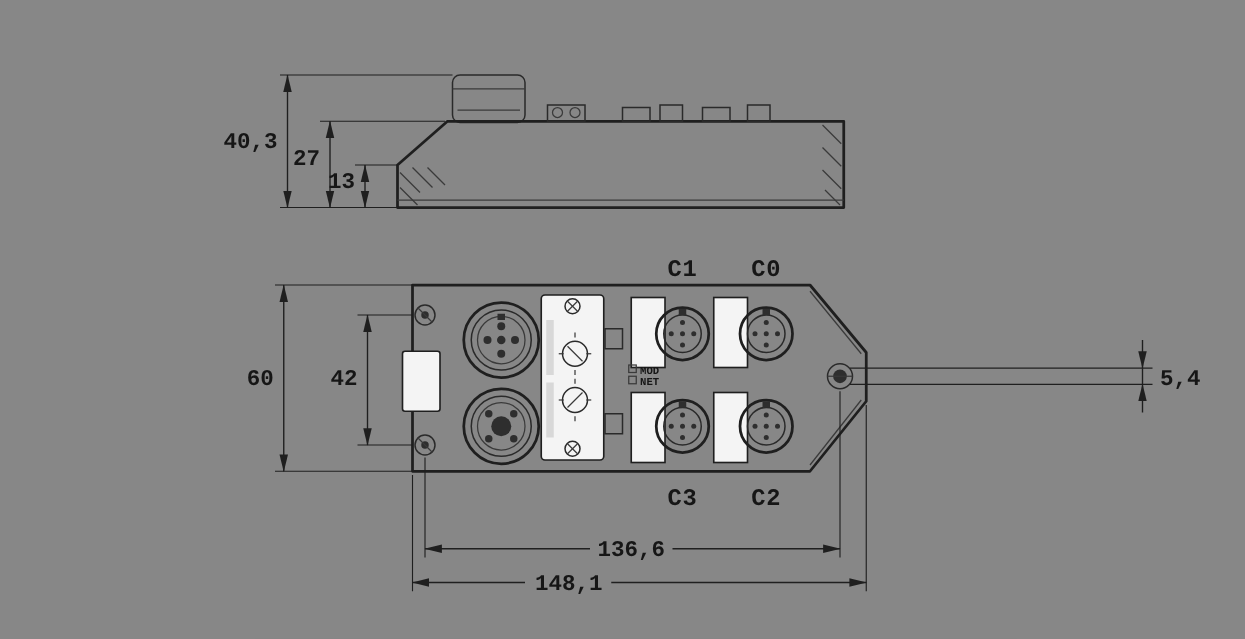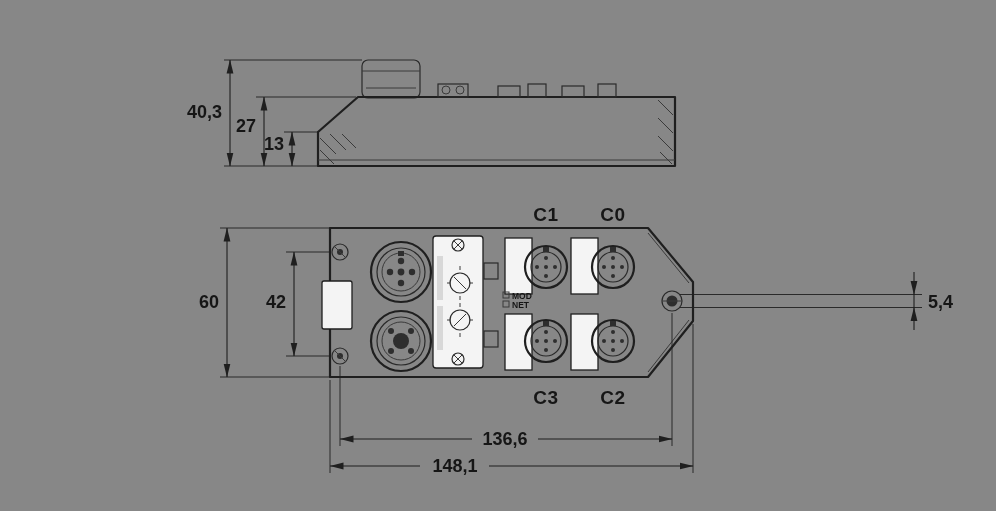--- a/index.html
+++ b/index.html
@@ -1,17 +1,17 @@
 <!DOCTYPE html>
 <html><head>
 <meta charset="utf-8">
 <style>
   html,body{margin:0;padding:0;background:#878787;}
   .canvas{position:relative;width:996px;height:511px;background:#878787;overflow:hidden;
-          font-family:Liberation Sans, sans-serif;}
+          font-family:Liberation Mono, monospace;}
   svg{position:absolute;left:0;top:0;}
   text{fill:#161616;}
   .dim{font-size:18px;font-weight:600;}
   .port{font-size:19px;font-weight:700;letter-spacing:0.5px;}
   .tiny{font-size:8.5px;font-weight:700;}
   .outline{fill:none;stroke:#1f1f1f;stroke-width:2.2;stroke-linejoin:round;}
   .detail{fill:none;stroke:#2a2a2a;stroke-width:1.2;}
   .thin{fill:none;stroke:#3a3a3a;stroke-width:1;}
   .dimline{stroke:#1f1f1f;stroke-width:1.1;fill:none;}
   .extline{stroke:#1f1f1f;stroke-width:0.9;fill:none;}

